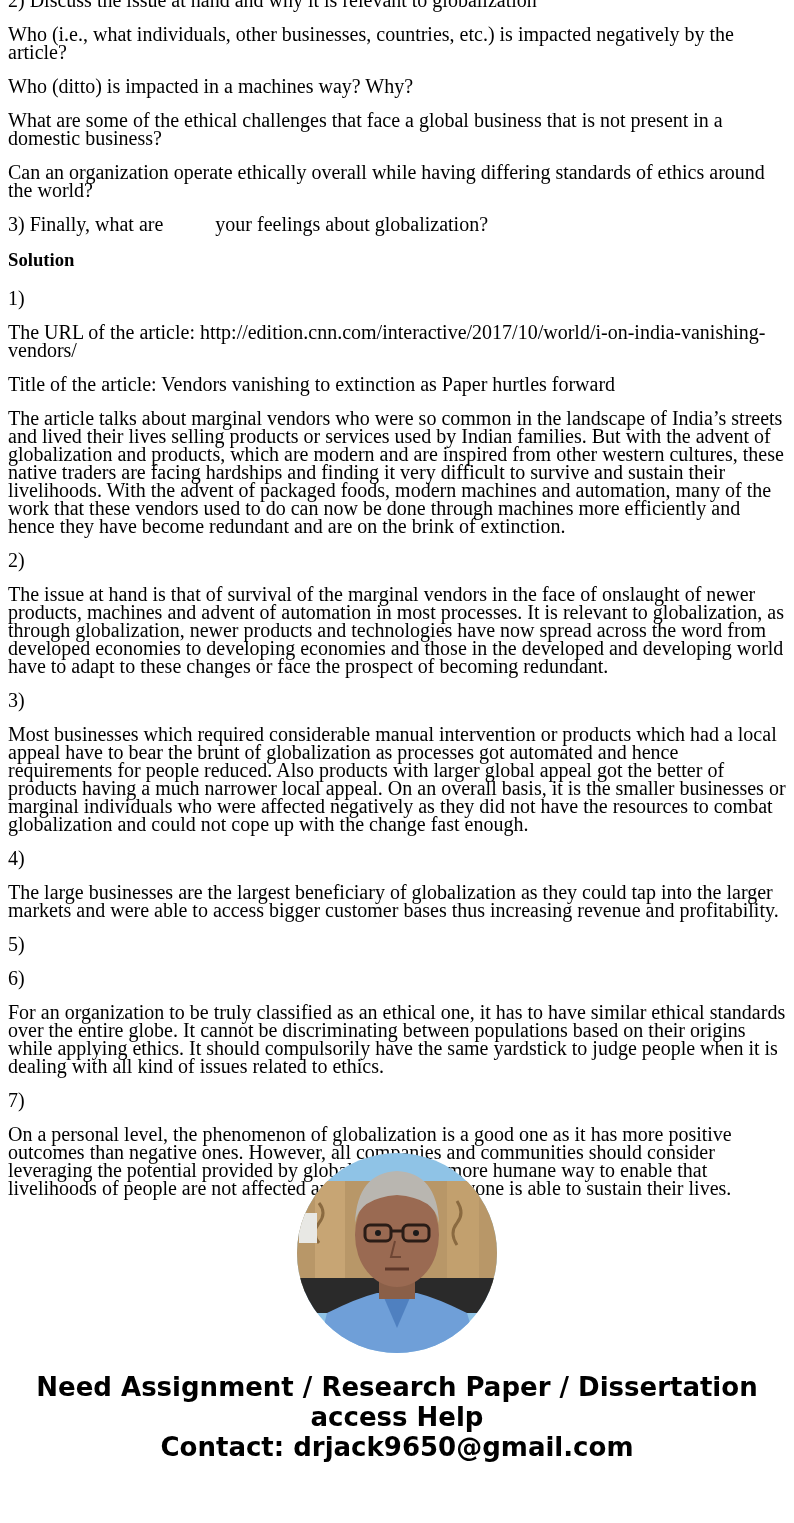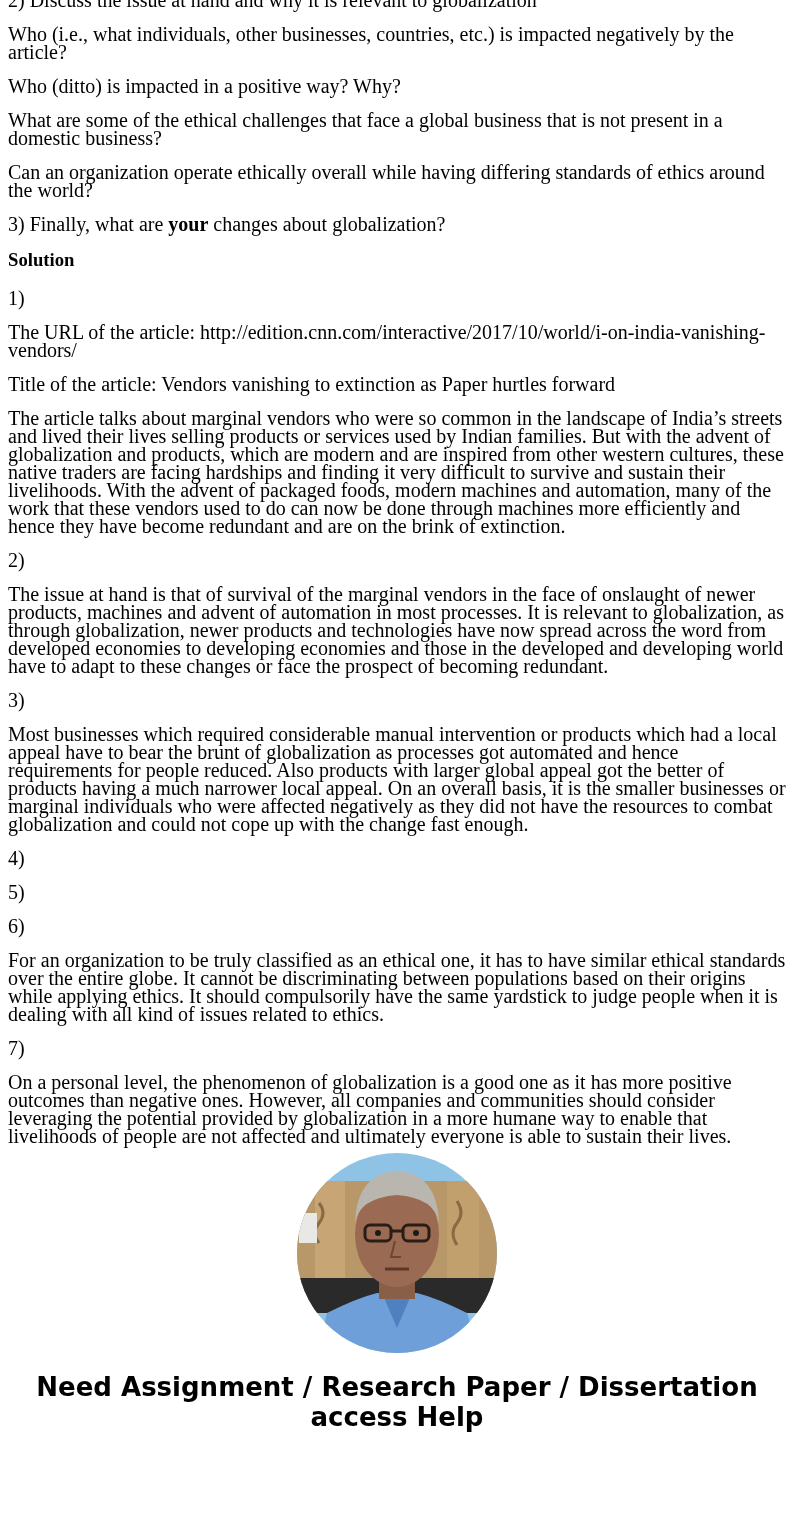--- a/index.html
+++ b/index.html
@@ -28,21 +28,22 @@
       font-size: 20px;
       line-height: 18px;
     }
     .content h3 {
       margin: 12px 0 18px 0;
       font-size: 18.7px;
       line-height: 22px;
       font-weight: bold;
     }
     .content b {
-      font-weight: bold;
+      font-weight: normal;
+      margin-left: 47px;
     }
     .avatar-wrap {
       position: absolute;
       left: 297px;
       top: 1153px;
       width: 200px;
       height: 200px;
       border-radius: 50%;
       overflow: hidden;
     }
@@ -64,39 +65,40 @@
       color: #000;
     }
     .cta div { margin: 0; }
   </style>
 </head>
 <body>
 
 <div class="content">
   <p>2) Discuss the issue at hand and why it is relevant to globalization</p>
   <p>Who (i.e., what individuals, other businesses, countries, etc.) is impacted negatively by the article?</p>
-  <p>Who (ditto) is impacted in a positive way? Why?</p>
+  <p>Who (ditto) is impacted in a machines way? Why?</p>
   <p>What are some of the ethical challenges that face a global business that is not present in a domestic business?</p>
   <p>Can an organization operate ethically overall while having differing standards of ethics around the world?</p>
-  <p><span>3) Finally, what are </span><b>your</b><span> changes about globalization?</span></p>
+  <p><span>3) Finally, what are </span><b>your</b><span> feelings about globalization?</span></p>
 
   <h3>Solution</h3>
 
   <p>1)</p>
   <p>The URL of the article: http://edition.cnn.com/interactive/2017/10/world/i-on-india-vanishing-vendors/</p>
   <p>Title of the article: Vendors vanishing to extinction as Paper hurtles forward</p>
   <p>The article talks about marginal vendors who were so common in the landscape of India’s streets and lived their lives selling products or services used by Indian families. But with the advent of globalization and products, which are modern and are inspired from other western cultures, these native traders are facing hardships and finding it very difficult to survive and sustain their livelihoods. With the advent of packaged foods, modern machines and automation, many of the work that these vendors used to do can now be done through machines more efficiently and hence they have become redundant and are on the brink of extinction.</p>
 
   <p>2)</p>
   <p>The issue at hand is that of survival of the marginal vendors in the face of onslaught of newer products, machines and advent of automation in most processes. It is relevant to globalization, as through globalization, newer products and technologies have now spread across the word from developed economies to developing economies and those in the developed and developing world have to adapt to these changes or face the prospect of becoming redundant.</p>
 
   <p>3)</p>
   <p>Most businesses which required considerable manual intervention or products which had a local appeal have to bear the brunt of globalization as processes got automated and hence requirements for people reduced. Also products with larger global appeal got the better of products having a much narrower local appeal. On an overall basis, it is the smaller businesses or marginal individuals who were affected negatively as they did not have the resources to combat globalization and could not cope up with the change fast enough.</p>
 
   <p>4)</p>
+  <p>The large businesses are the largest beneficiary of globalization as they could tap into the larger markets and were able to access bigger customer bases thus increasing revenue and profitability.</p>
 
   <p>5)</p>
 
   <p>6)</p>
   <p>For an organization to be truly classified as an ethical one, it has to have similar ethical standards over the entire globe. It cannot be discriminating between populations based on their origins while applying ethics. It should compulsorily have the same yardstick to judge people when it is dealing with all kind of issues related to ethics.</p>
 
   <p>7)</p>
   <p>On a personal level, the phenomenon of globalization is a good one as it has more positive outcomes than negative ones. However, all companies and communities should consider leveraging the potential provided by globalization in a more humane way to enable that livelihoods of people are not affected and ultimately everyone is able to sustain their lives.</p>
 </div>
 
@@ -131,13 +133,14 @@
     <circle cx="119" cy="80" r="3" fill="#1a1a1a"></circle>
 
     <path d="M98 88 L94 104 L104 104" stroke="#6e4634" stroke-width="2" fill="none"></path>
     <line x1="88" y1="116" x2="112" y2="116" stroke="#5c3628" stroke-width="3"></line>
   </svg>
 </div>
 
 <div class="cta">
   <div>Need Assignment / Research Paper / Dissertation</div>
   <div>access Help</div>
+  <div>Contact: drjack9650@gmail.com</div>
 </div>
 
 </body></html>

